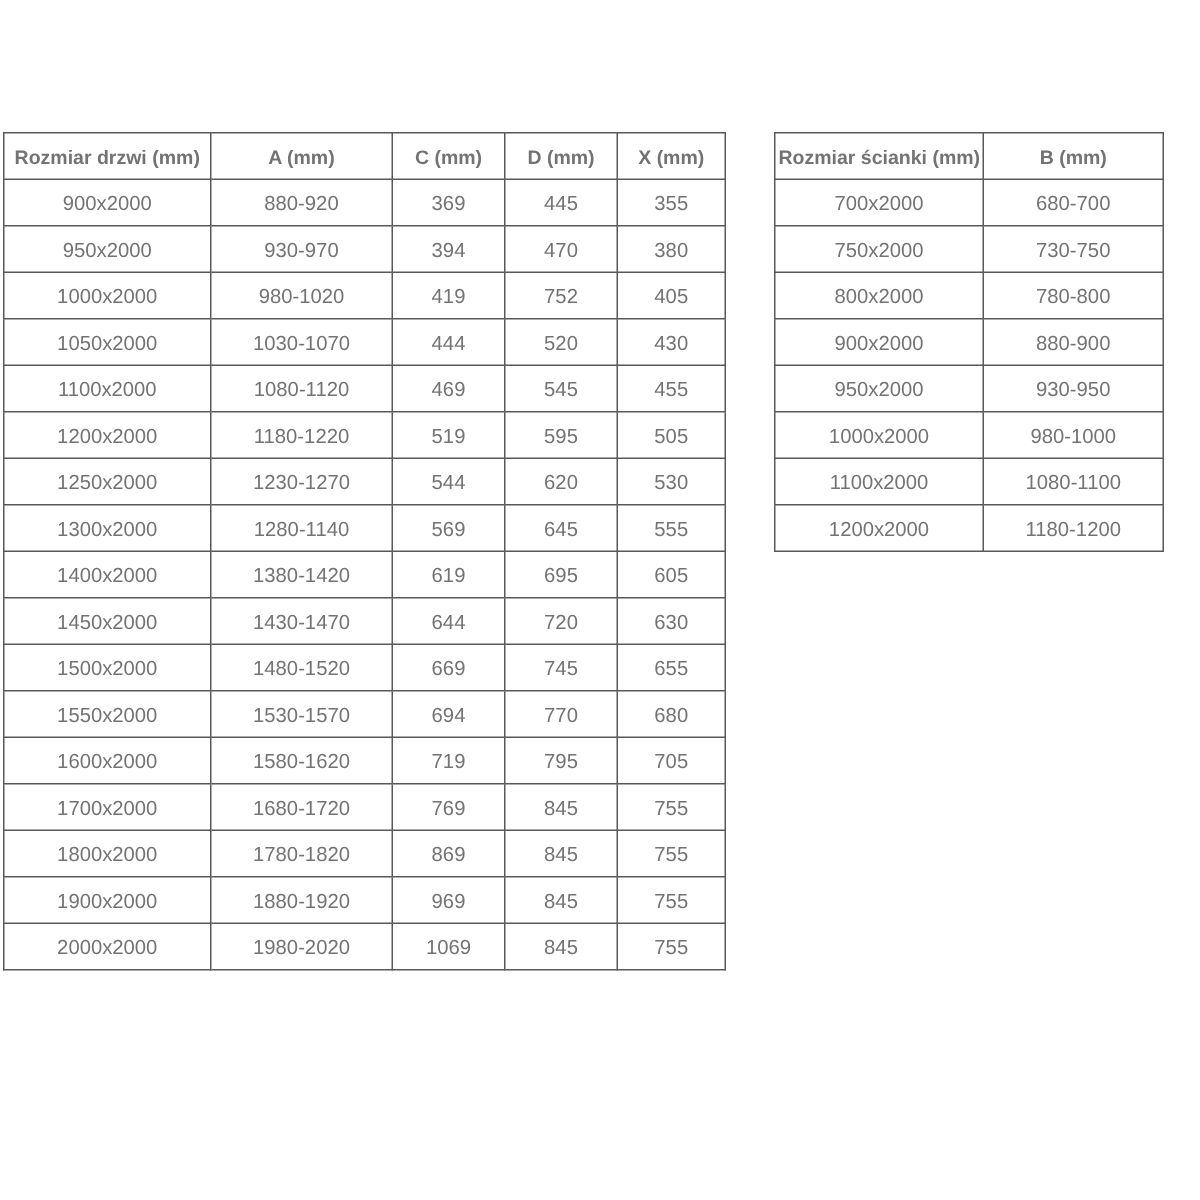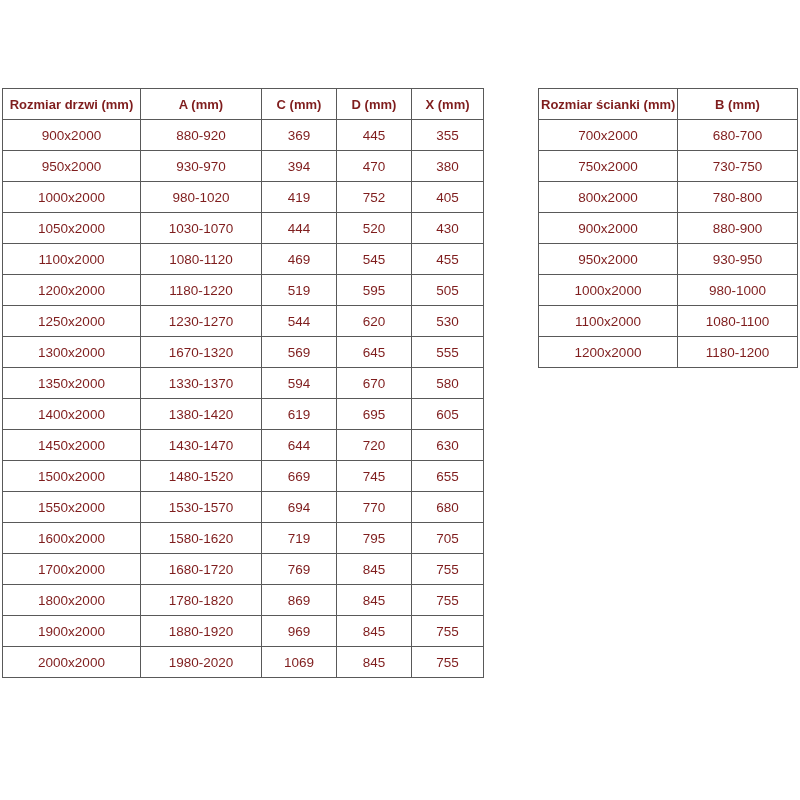--- a/index.html
+++ b/index.html
@@ -14,42 +14,42 @@
     position: relative;
     width: 800px;
     height: 800px;
     background: #ffffff;
     overflow: hidden;
   }
   table.tbl {
     position: absolute;
     border-collapse: collapse;
     table-layout: fixed;
-    color: #7f1d1d;
+    color: #737373;
     background: #ffffff;
   }
   table.tbl th, table.tbl td {
     border: 1px solid #595959;
     text-align: center;
     vertical-align: middle;
     height: 30px;
     padding: 0 2px;
     overflow: hidden;
     white-space: nowrap;
   }
   table.tbl th {
     font-weight: bold;
     font-size: 13px;
   }
   table.tbl td {
     font-weight: normal;
     font-size: 13.5px;
   }
   #doors-table { left: 2px;   top: 88px; width: 481px; }
-  #walls-table { left: 538px; top: 88px; width: 259px; }
+  #walls-table { left: 516px; top: 88px; width: 259px; }
 </style>
 </head>
 <body>
 
 <div class="page">
 
   <table id="doors-table" class="tbl">
     <colgroup>
       <col style="width:138px">
       <col style="width:121px">
@@ -111,31 +111,24 @@
         </tr>
         <tr>
           <td>1250x2000</td>
           <td>1230-1270</td>
           <td>544</td>
           <td>620</td>
           <td>530</td>
         </tr>
         <tr>
           <td>1300x2000</td>
-          <td>1670-1320</td>
+          <td>1280-1140</td>
           <td>569</td>
           <td>645</td>
           <td>555</td>
-        </tr>
-        <tr>
-          <td>1350x2000</td>
-          <td>1330-1370</td>
-          <td>594</td>
-          <td>670</td>
-          <td>580</td>
         </tr>
         <tr>
           <td>1400x2000</td>
           <td>1380-1420</td>
           <td>619</td>
           <td>695</td>
           <td>605</td>
         </tr>
         <tr>
           <td>1450x2000</td>

